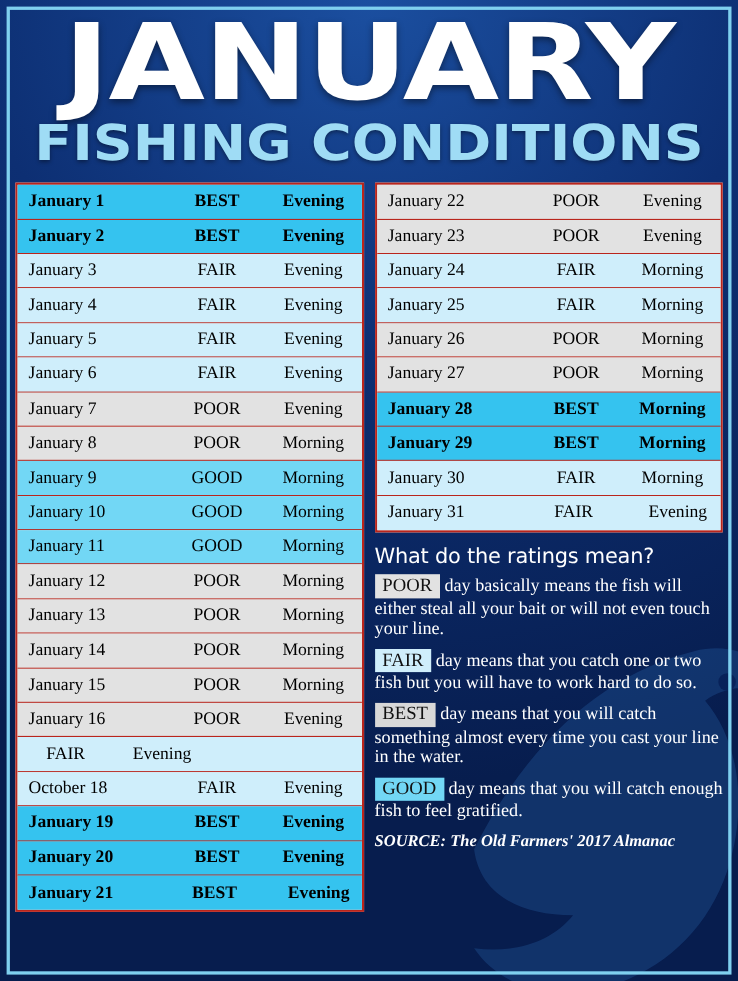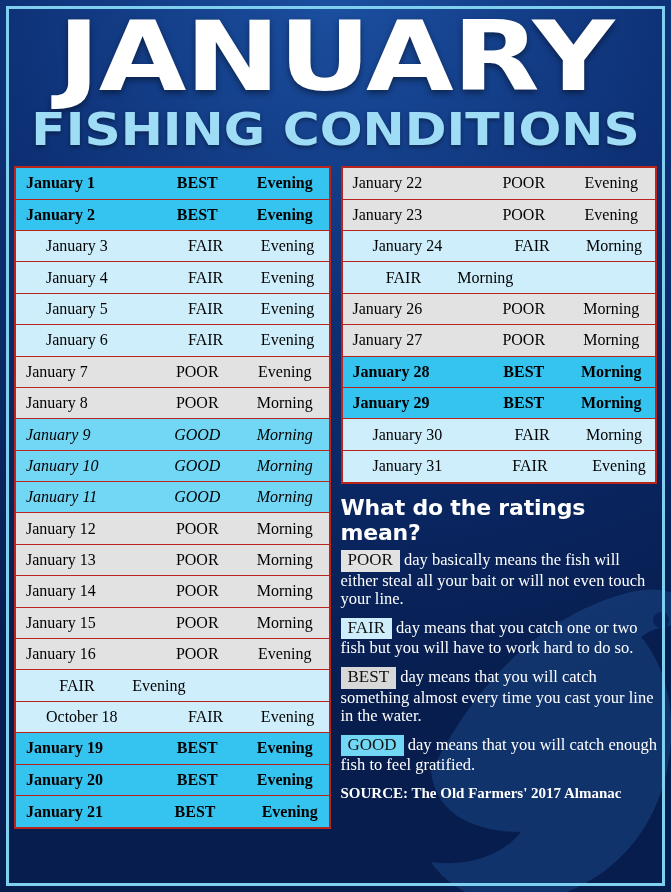--- a/index.html
+++ b/index.html
@@ -100,34 +100,34 @@
   }
   .row .c-rating {
     width: 28%;
     text-align: center;
   }
   .row .c-time {
     width: 28%;
     text-align: center;
   }
   .r-best  { background: #35c3ef; font-weight: bold; }
-  .r-good  { background: #72d7f5; font-style: italic; }
-  .r-fair  { background: #cfeefb; padding-left: 20px; }
+  .r-good  { background: #72d7f5; }
+  .r-fair  { background: #cfeefb; }
   .r-poor  { background: #e2e2e2; }
   .right-col .tbl { margin-bottom: 0; }
 
   .ratings {
     margin-top: 11px;
     color: #ffffff;
     font-family: "DejaVu Sans", sans-serif;
   }
   .ratings h3 {
-    font-size: 22px;
+    font-size: 19px;
     margin: 0 0 5px 0;
-    font-weight: bold;
+    font-weight: normal;
     color: #ffffff;
     letter-spacing: -0.2px;
   }
   .rdef {
     font-family: "Liberation Serif", serif;
     font-size: 16.5px;
     line-height: 1.12;
     margin-bottom: 9px;
     color: #ffffff;
   }
@@ -139,20 +139,21 @@
     font-size: 17px;
     line-height: 1.1;
     vertical-align: baseline;
   }
   .chip-poor { background: #e2e2e2; }
   .chip-fair { background: #cfeefb; }
   .chip-good { background: #72d7f5; }
   .chip-best { background: #d8d8d8; }
   .source {
     font-family: "Liberation Serif", serif;
+    font-style: italic;
     font-weight: bold;
     font-size: 15px;
     color: #ffffff;
     margin-top: 10px;
   }
 </style>
 </head>
 <body>
 
 <div class="page">
@@ -294,20 +295,21 @@
             <span class="c-date">January 23</span>
             <span class="c-rating">POOR</span>
             <span class="c-time">Evening</span>
           </div>
           <div class="row r-fair">
             <span class="c-date">January 24</span>
             <span class="c-rating">FAIR</span>
             <span class="c-time">Morning</span>
           </div>
           <div class="row r-fair">
+            <span class="c-date">January 25</span>
             <span class="c-rating">FAIR</span>
             <span class="c-time">Morning</span>
           </div>
           <div class="row r-poor">
             <span class="c-date">January 26</span>
             <span class="c-rating">POOR</span>
             <span class="c-time">Morning</span>
           </div>
           <div class="row r-poor">
             <span class="c-date">January 27</span>

